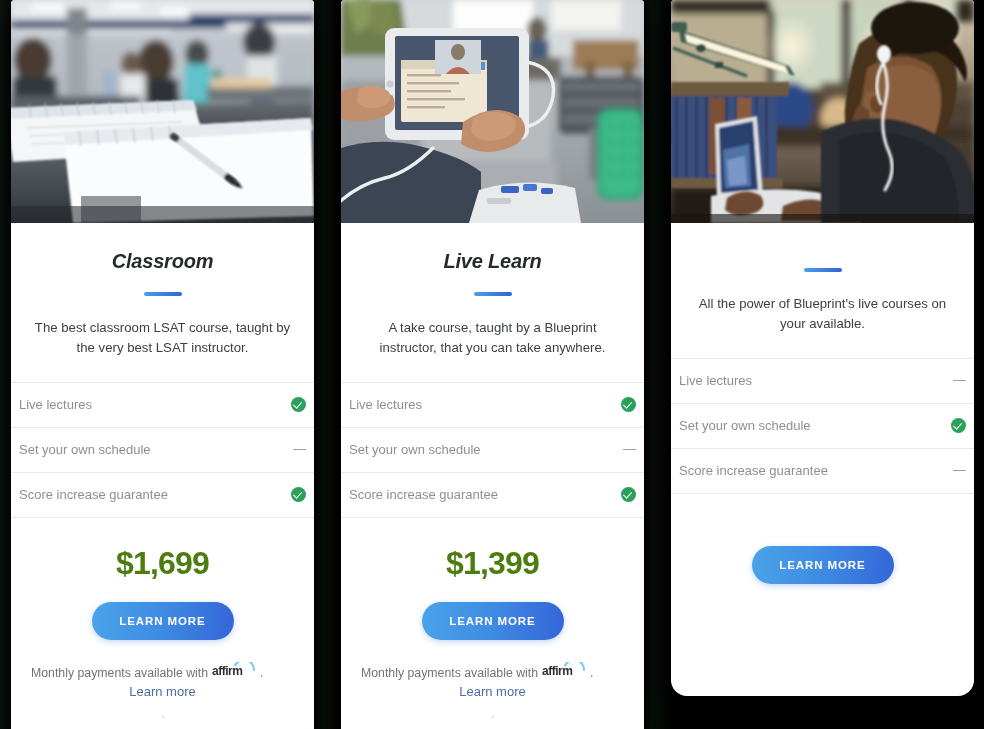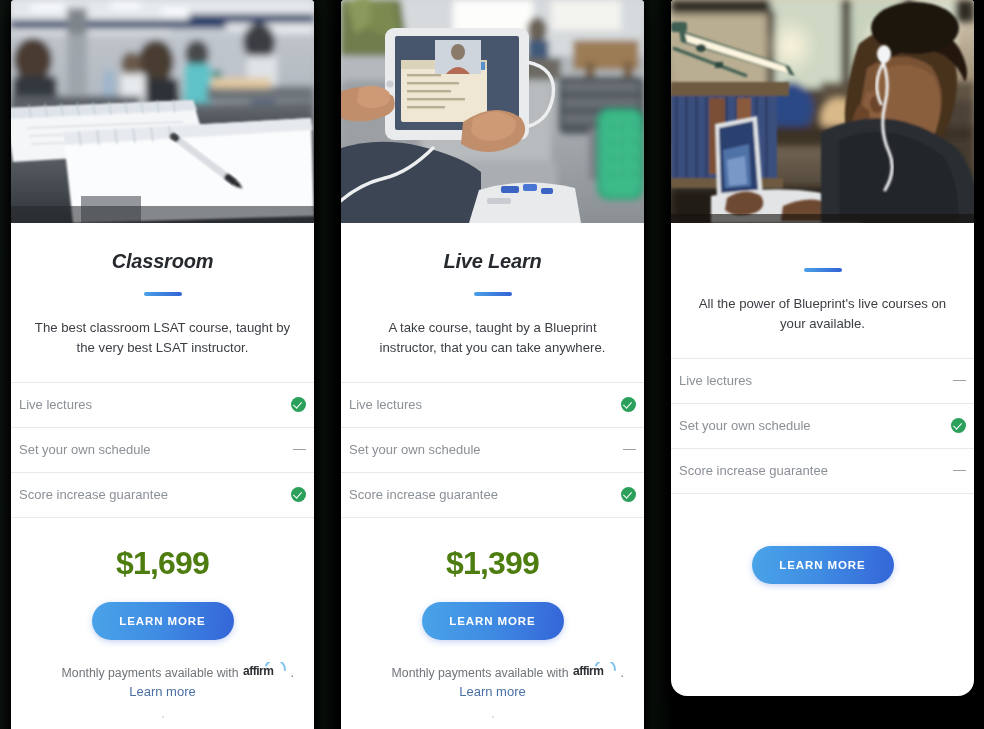--- a/index.html
+++ b/index.html
@@ -161,21 +161,21 @@
     box-shadow: 0 2px 6px rgba(52,101,216,0.28);
   }
 
   
   .affirm-line {
     margin-top: 21px;
     font-size: 12.3px;
     color: #6f7479;
     display: flex;
     align-items: baseline;
-    justify-content: flex-end;
+    justify-content: flex-start;
     gap: 4px;
     white-space: nowrap;
   }
   .affirm-logo {
     display: inline-flex;
     align-items: flex-end;
     position: relative;
     transform: translateY(1px);
   }
   .affirm-logo svg { display: block; }

